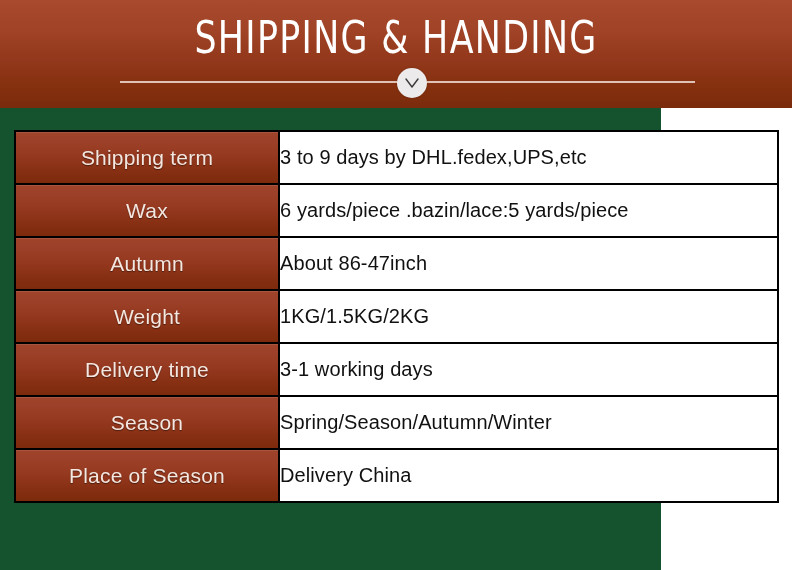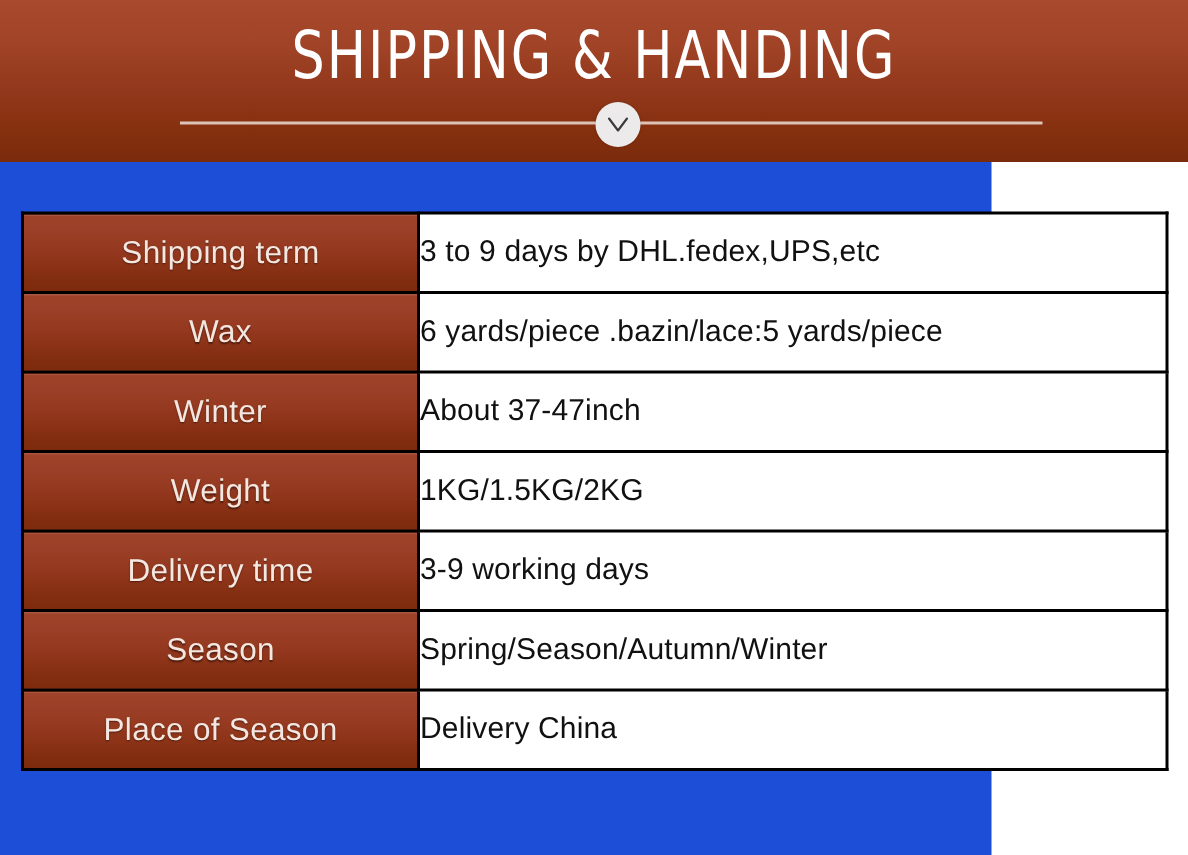--- a/index.html
+++ b/index.html
@@ -11,21 +11,21 @@
     width: 792px;
     height: 570px;
     overflow: hidden;
     font-family: "Liberation Sans", sans-serif;
   }
 
   .page {
     position: relative;
     width: 661px;
     height: 570px;
-    background: #1d4ed8;
+    background: #14532d;
   }
 
   
   .banner {
     position: absolute;
     left: 0;
     top: 0;
     width: 792px;
     height: 108px;
     background: linear-gradient(to bottom,
@@ -73,21 +73,21 @@
     display: flex;
     align-items: center;
     justify-content: center;
   }
   .banner-chevron svg { display: block; }
 
   
   .spec-table {
     position: absolute;
     left: 14px;
-    top: 141px;
+    top: 130px;
     width: 765px;
     border-collapse: collapse;
     table-layout: fixed;
   }
   .spec-table tr { height: 53px; }
   .spec-table td {
     border: 2px solid #000000;
     padding: 0;
     vertical-align: middle;
   }
@@ -138,30 +138,30 @@
     <tbody>
         <tr>
           <td class="cell-label">Shipping term</td>
           <td class="cell-value">3 to 9 days by DHL.fedex,UPS,etc</td>
         </tr>
         <tr>
           <td class="cell-label">Wax</td>
           <td class="cell-value">6 yards/piece .bazin/lace:5 yards/piece</td>
         </tr>
         <tr>
-          <td class="cell-label">Winter</td>
-          <td class="cell-value">About 37-47inch</td>
+          <td class="cell-label">Autumn</td>
+          <td class="cell-value">About 86-47inch</td>
         </tr>
         <tr>
           <td class="cell-label">Weight</td>
           <td class="cell-value">1KG/1.5KG/2KG</td>
         </tr>
         <tr>
           <td class="cell-label">Delivery time</td>
-          <td class="cell-value">3-9 working days</td>
+          <td class="cell-value">3-1 working days</td>
         </tr>
         <tr>
           <td class="cell-label">Season</td>
           <td class="cell-value">Spring/Season/Autumn/Winter</td>
         </tr>
         <tr>
           <td class="cell-label">Place of Season</td>
           <td class="cell-value">Delivery China</td>
         </tr>
       </tbody>

